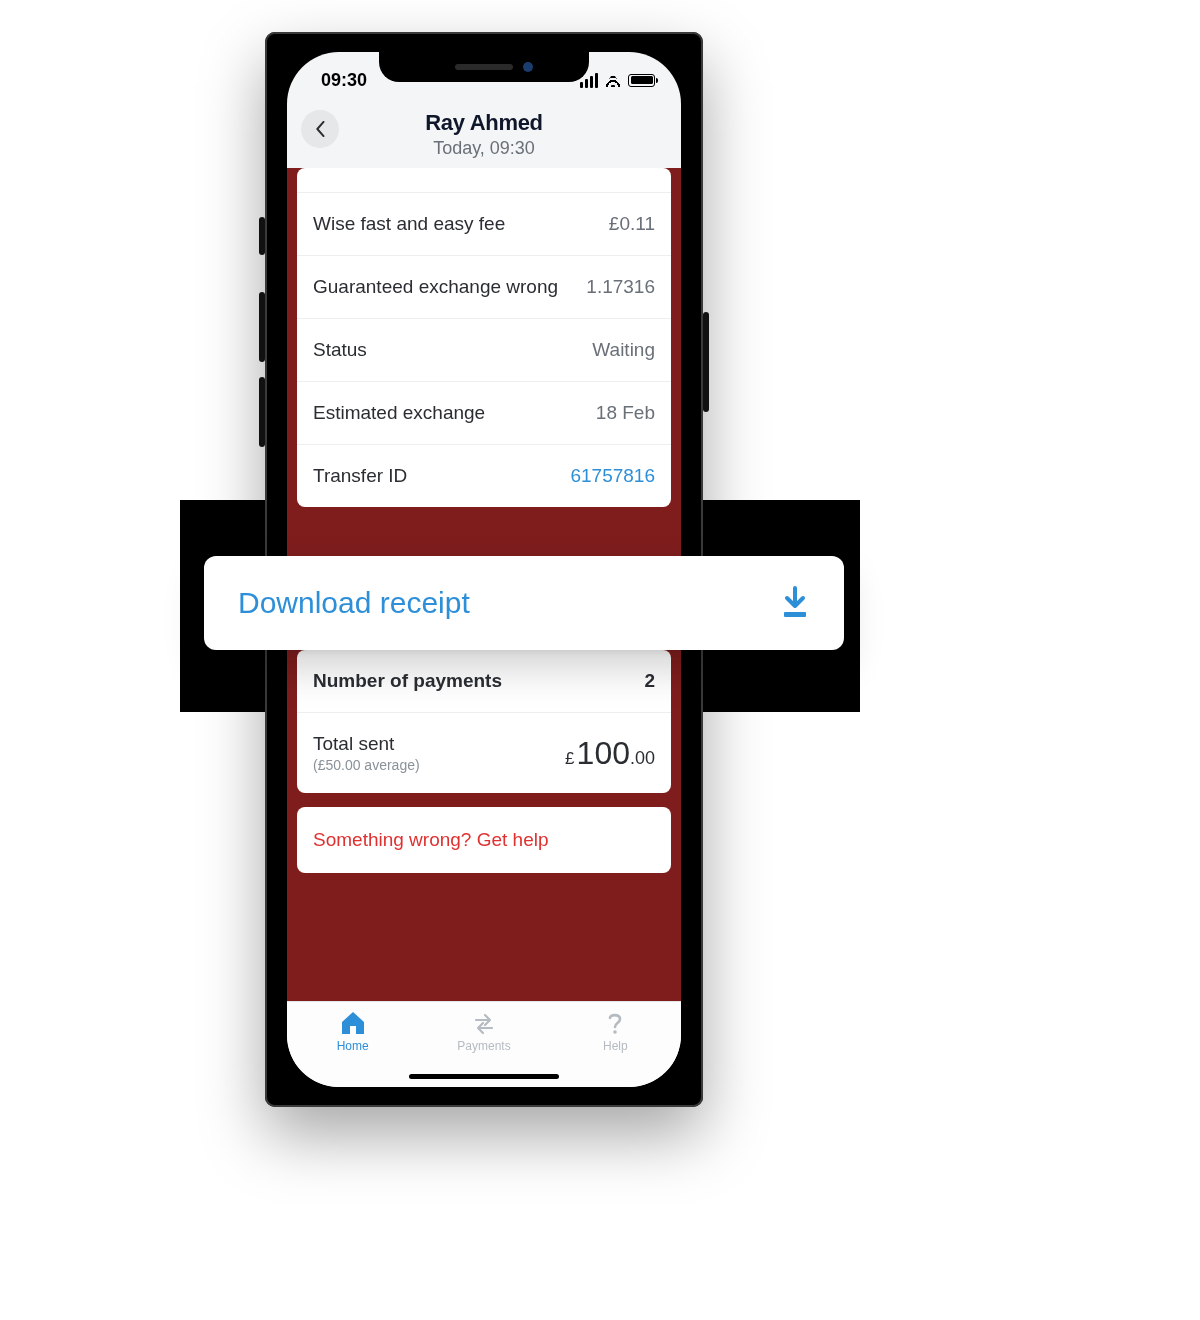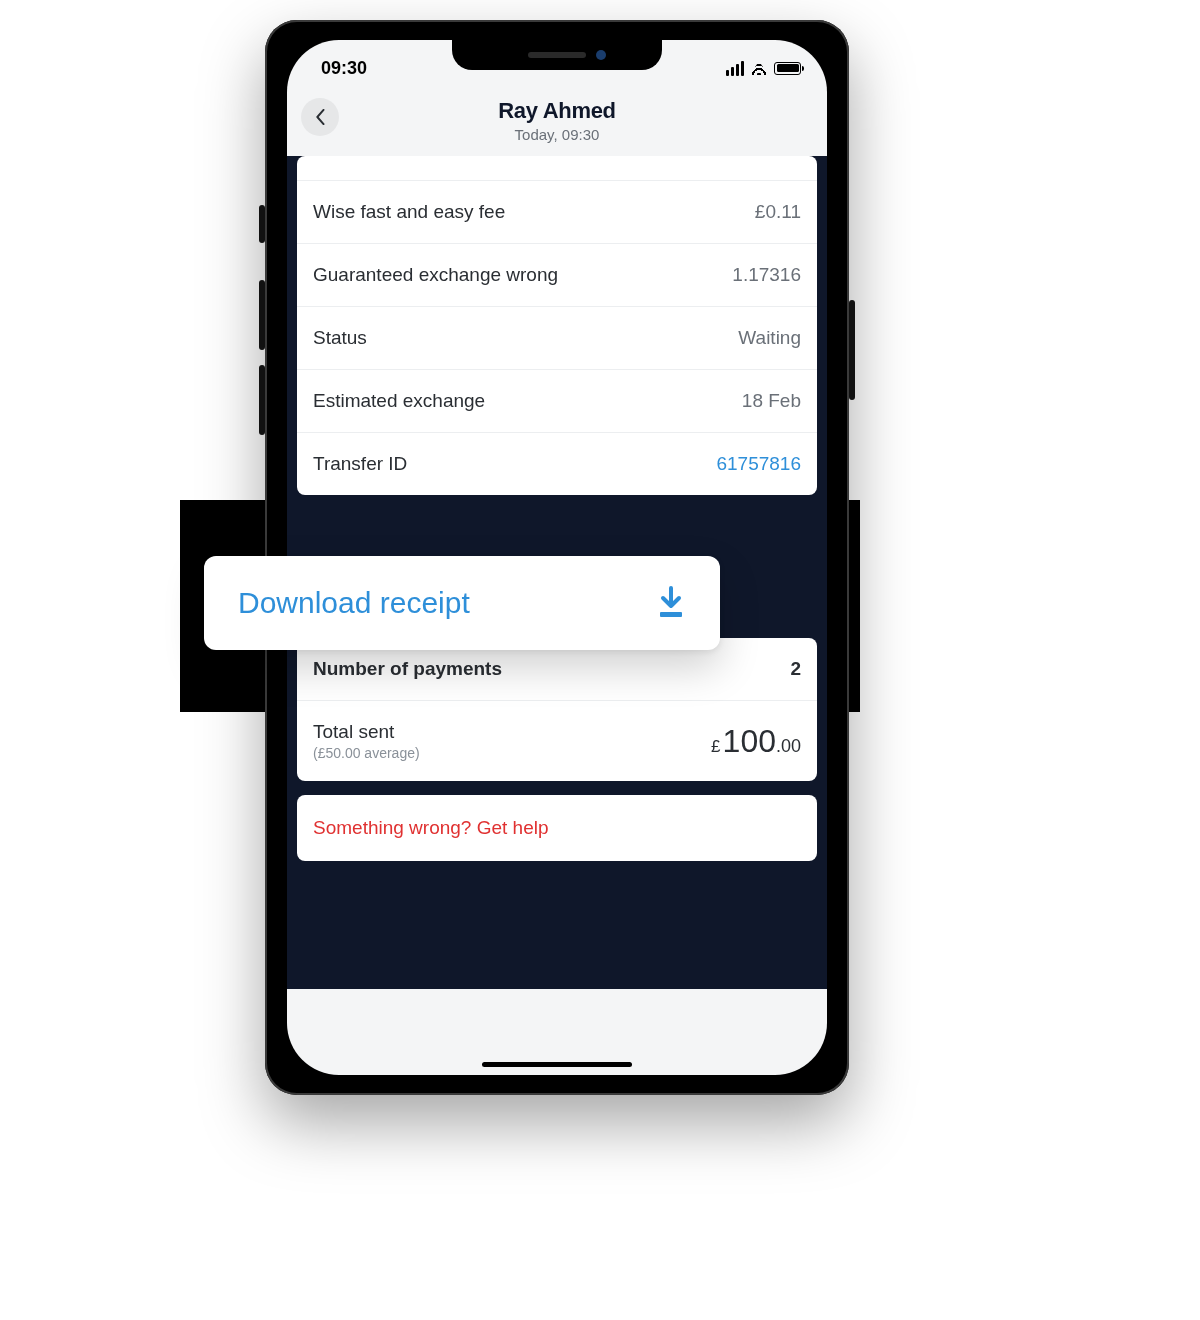--- a/index.html
+++ b/index.html
@@ -16,25 +16,25 @@
     left: 180px;
     top: 500px;
     width: 680px;
     height: 212px;
     background: #000;
     z-index: 1;
   }
   .phone-outer {
     position: absolute;
     left: 265px;
-    top: 20px;
-    width: 584px;
+    top: 32px;
+    width: 438px;
     height: 1075px;
     background: #000;
-    border-radius: 32px;
+    border-radius: 10px;
     box-shadow: 0 0 0 2px #3a3a3a inset, 0 28px 64px rgba(0,0,0,0.35);
     z-index: 2;
   }
   .side-btn { position: absolute; background: #111; border-radius: 4px; }
   .side-left-1 { left: -6px; top: 185px; width: 6px; height: 38px; }
   .side-left-2 { left: -6px; top: 260px; width: 6px; height: 70px; }
   .side-left-3 { left: -6px; top: 345px; width: 6px; height: 70px; }
   .side-right  { right: -6px; top: 280px; width: 6px; height: 100px; }
   .screen {
     position: absolute;
@@ -95,25 +95,25 @@
   }
   .back-btn {
     position: absolute; left: 14px; top: 10px;
     width: 38px; height: 38px; border-radius: 50%;
     background: #e6e7e8;
     display: flex; align-items: center; justify-content: center;
     cursor: pointer;
   }
   .back-btn svg { width: 12px; height: 16px; }
   .nav-title { font-size: 22px; font-weight: 700; color:#0f172a; letter-spacing:-0.3px; }
-  .nav-sub { font-size: 15px; color:#6a7078; margin-top:2px;}
+  .nav-sub { font-size: 18px; color:#6a7078; margin-top:2px;}
   .content {
     position: absolute; top: 116px; bottom: 86px; left: 0; right: 0;
     overflow: hidden;
-    background: #0f172a;
+    background: #7f1d1d;
     padding: 0 10px;
   }
   .card {
     background: #fff;
     border-radius: 8px;
     margin-bottom: 14px;
     overflow: hidden;
   }
   .row {
     display: flex; justify-content: space-between; align-items: center;
@@ -149,21 +149,21 @@
   .tab.active { color:#2e8fd9; }
   .tab svg { width: 28px; height: 26px; }
   .home-indicator {
     position: absolute; bottom: 8px; left: 50%; transform: translateX(-50%);
     width: 150px; height: 5px; background:#000; border-radius: 3px;
   }
   
   .download-card {
     position: absolute;
     left: 204px; top: 556px;
-    width: 516px;
+    width: 640px;
     background: #fff;
     border-radius: 12px;
     box-shadow: 0 18px 40px rgba(0,0,0,0.18), 0 2px 6px rgba(0,0,0,0.08);
     padding: 30px 34px;
     display: flex; align-items: center; justify-content: space-between;
     z-index: 10;
     cursor: pointer;
   }
   .download-card .text { color:#2e8fd9; font-size: 30px; }
   .download-card svg { width: 30px; height: 34px; }
@@ -257,20 +257,42 @@
             <span class="dec">.00</span>
           </div>
         </div>
       </div>
 
       <div class="card help-card">
         <span>Something wrong? Get help</span>
       </div>
     </div>
 
+    <div class="tabbar">
+      <div class="tab active">
+        <svg viewBox="0 0 28 26">
+          <path d="M3 12 L14 2 L25 12 L25 24 L17 24 L17 16 L11 16 L11 24 L3 24 Z" fill="#2e8fd9"></path>
+        </svg>
+        <span>Home</span>
+      </div>
+      <div class="tab">
+        <svg viewBox="0 0 28 26">
+          <path d="M6 10 L20 10 M20 10 L15 5 M20 10 L15 15" fill="none" stroke="#b5bbc2" stroke-width="2.2" stroke-linecap="round" stroke-linejoin="round"></path>
+          <path d="M22 18 L8 18 M8 18 L13 13 M8 18 L13 23" fill="none" stroke="#b5bbc2" stroke-width="2.2" stroke-linecap="round" stroke-linejoin="round"></path>
+        </svg>
+        <span>Payments</span>
+      </div>
+      <div class="tab">
+        <svg viewBox="0 0 28 26">
+          <path d="M9 8 C9 4 19 4 19 9 C19 13 14 13 14 17" fill="none" stroke="#b5bbc2" stroke-width="2.6" stroke-linecap="round"></path>
+          <circle cx="14" cy="22" r="1.8" fill="#b5bbc2"></circle>
+        </svg>
+        <span>Help</span>
+      </div>
+    </div>
 
     <div class="home-indicator"></div>
   </div>
 </div>
 
 <div class="download-card">
   <span class="text">Download receipt</span>
   <svg viewBox="0 0 30 34">
     <path d="M15 2 L15 20 M15 20 L7 12 M15 20 L23 12" fill="none" stroke="#2e8fd9" stroke-width="4" stroke-linecap="round" stroke-linejoin="round"></path>
     <rect x="4" y="26" width="22" height="5" rx="1" fill="#2e8fd9"></rect>

